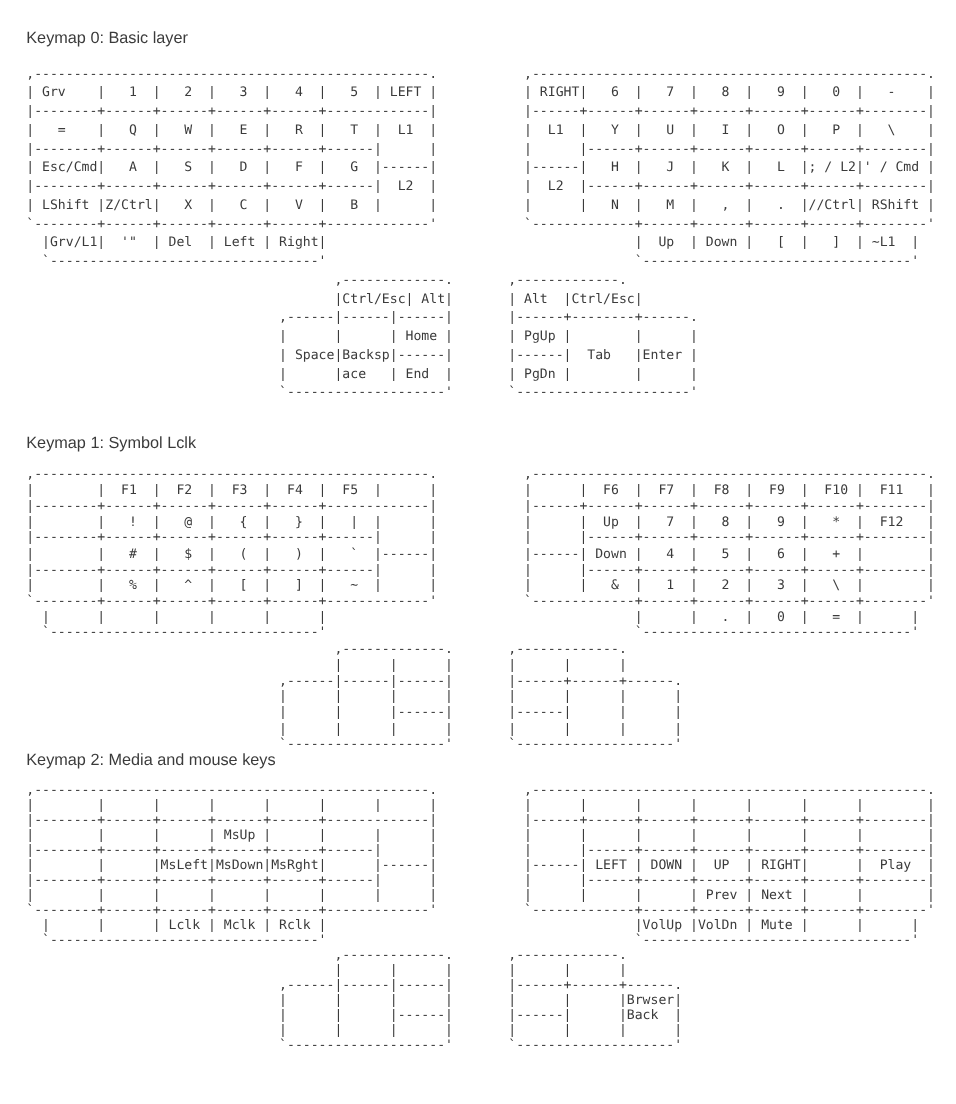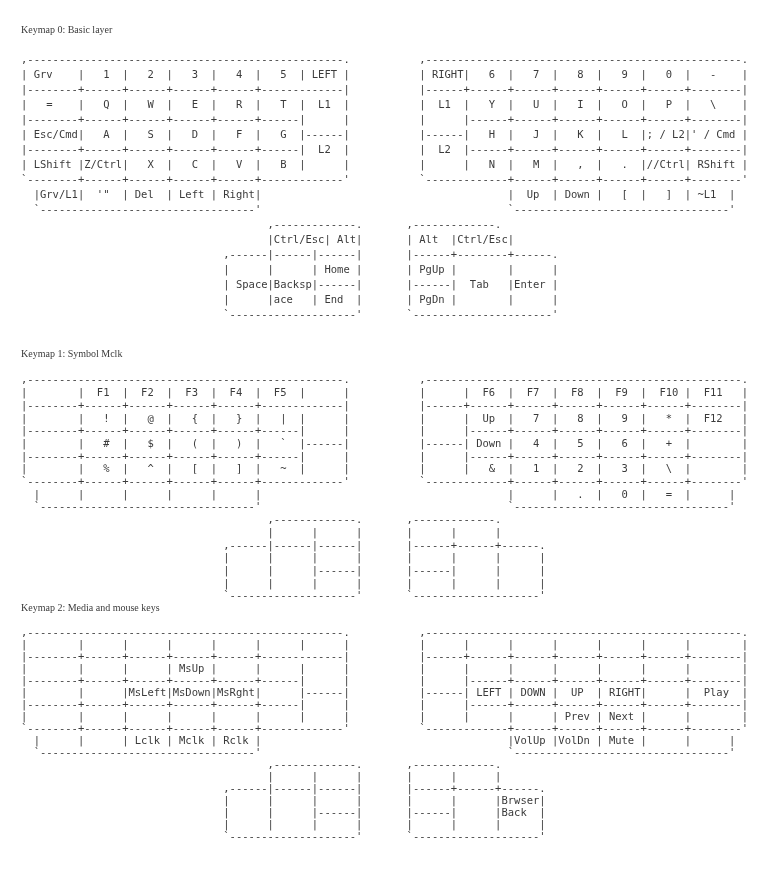--- a/index.html
+++ b/index.html
@@ -7,23 +7,23 @@
   body {
     width: 765px;
     height: 883px;
     overflow: hidden;
     font-family: "DejaVu Sans Mono", "Liberation Mono", monospace;
     color: #3b3b3b;
     padding: 22px 0 0 21px;
   }
   .keymap-section { display: block; }
   .keymap-title {
-    font-size: 10px;
+    font-size: 13px;
     white-space: pre;
-    font-family: Liberation Serif, serif;
+    font-family: Liberation Sans, sans-serif;
   }
   pre.keymap-art {
     font-size: 10.5px;
     white-space: pre;
     font-family: inherit;
     display: block;
   }
   
   .k0 { line-height: 15px; }
   .k0 .keymap-title { margin-bottom: 15px; }
@@ -51,21 +51,21 @@
                                        ,-------------.       ,-------------.
                                        |Ctrl/Esc| Alt|       | Alt  |Ctrl/Esc|
                                 ,------|------|------|       |------+--------+------.
                                 |      |      | Home |       | PgUp |        |      |
                                 | Space|Backsp|------|       |------|  Tab   |Enter |
                                 |      |ace   | End  |       | PgDn |        |      |
                                 `--------------------'       `----------------------'</pre>
 </section>
 
 <section class="keymap-section k1">
-  <div class="keymap-title">Keymap 1: Symbol Mclk</div>
+  <div class="keymap-title">Keymap 1: Symbol Lclk</div>
   <pre class="keymap-art">,--------------------------------------------------.           ,--------------------------------------------------.
 |        |  F1  |  F2  |  F3  |  F4  |  F5  |      |           |      |  F6  |  F7  |  F8  |  F9  |  F10 |  F11   |
 |--------+------+------+------+------+-------------|           |------+------+------+------+------+------+--------|
 |        |   !  |   @  |   {  |   }  |   |  |      |           |      |  Up  |   7  |   8  |   9  |   *  |  F12   |
 |--------+------+------+------+------+------|      |           |      |------+------+------+------+------+--------|
 |        |   #  |   $  |   (  |   )  |   `  |------|           |------| Down |   4  |   5  |   6  |   +  |        |
 |--------+------+------+------+------+------|      |           |      |------+------+------+------+------+--------|
 |        |   %  |   ^  |   [  |   ]  |   ~  |      |           |      |   &amp;  |   1  |   2  |   3  |   \  |        |
 `--------+------+------+------+------+-------------'           `-------------+------+------+------+------+--------'
   |      |      |      |      |      |                                       |      |   .  |   0  |   =  |      |

